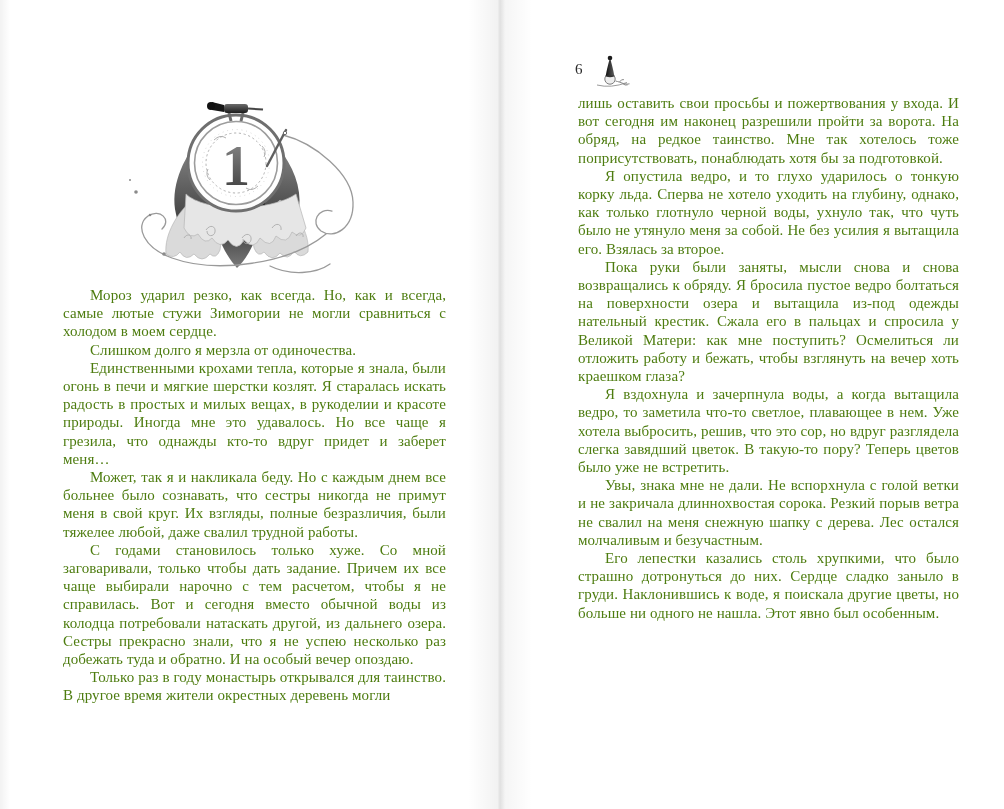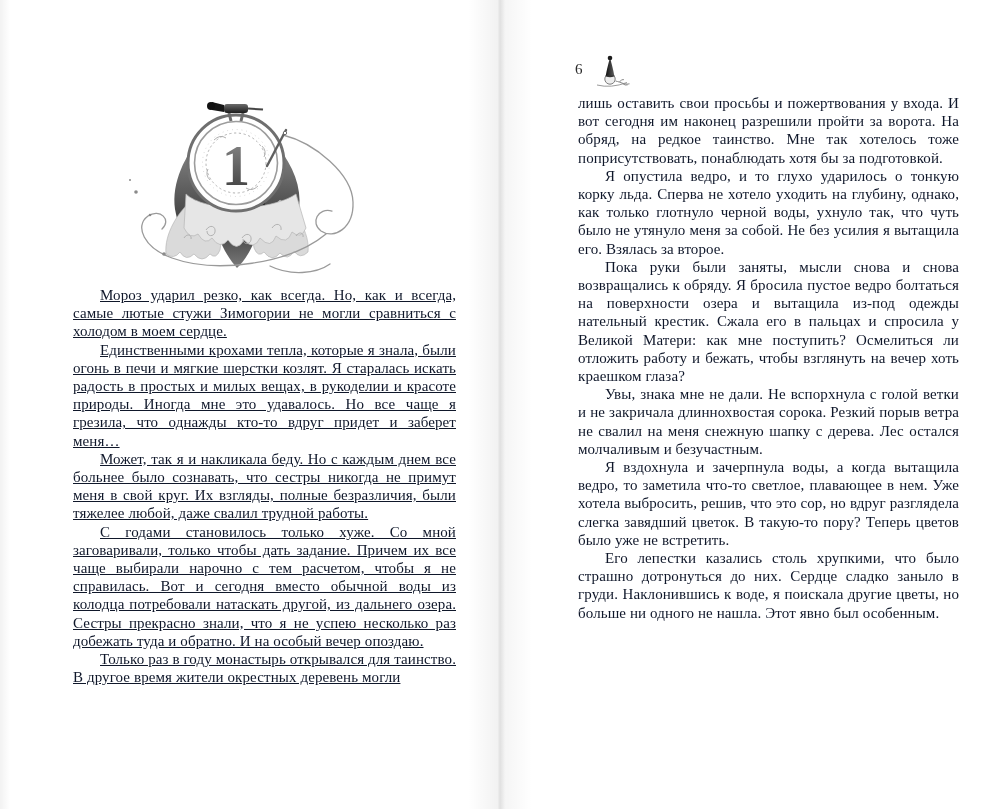--- a/index.html
+++ b/index.html
@@ -35,23 +35,23 @@
     pointer-events: none;
   }
 
   
   .text-block {
     position: absolute;
     font-size: 15px;
     line-height: 18.2px;
     letter-spacing: 0.1px;
     text-align: justify;
-    color: #0f172a;
-  }
-  .page-left  .text-block { left: 73px; top: 286px; width: 383px; text-decoration: underline; }
+    color: #4d7c0f;
+  }
+  .page-left  .text-block { left: 63px; top: 286px; width: 383px; }
   .page-right .text-block { left: 76px; top: 94px;  width: 381px; }
   .text-block p { margin: 0; text-indent: 27px; }
   .text-block p.no-indent { text-indent: 0; }
 
   
   .chapter-ornament { position: absolute; left: 120px; top: 88px; width: 260px; height: 195px; }
 
   
   .page-header {
     position: absolute; left: 73px; top: 55px;
@@ -144,20 +144,21 @@
       </g>
 
       <g>
         <line x1="166" y1="42" x2="147" y2="78" stroke="#5f5f5f" stroke-width="2.4" stroke-linecap="round"></line>
         <circle cx="165" cy="45" r="1.7" fill="#ffffff" stroke="#5f5f5f" stroke-width="0.9"></circle>
       </g>
     </svg>
 
     <div class="text-block">
       <p>Мороз ударил резко, как всегда. Но, как и всегда, самые лютые стужи Зимогории не могли сравниться с холодом в моем сердце.</p>
+      <p>Слишком долго я мерзла от одиночества.</p>
       <p>Единственными крохами тепла, которые я знала, были огонь в печи и мягкие шерстки козлят. Я старалась искать радость в простых и милых вещах, в рукоделии и красоте природы. Иногда мне это удавалось. Но все чаще я грезила, что однажды кто-то вдруг придет и заберет меня…</p>
       <p>Может, так я и накликала беду. Но с каждым днем все больнее было сознавать, что сестры никогда не примут меня в свой круг. Их взгляды, полные безразличия, были тяжелее любой, даже свалил трудной работы.</p>
       <p>С годами становилось только хуже. Со мной заговаривали, только чтобы дать задание. Причем их все чаще выбирали нарочно с тем расчетом, чтобы я не справилась. Вот и сегодня вместо обычной воды из колодца потребовали натаскать другой, из дальнего озера. Сестры прекрасно знали, что я не успею несколько раз добежать туда и обратно. И на особый вечер опоздаю.</p>
       <p>Только раз в году монастырь открывался для таинство. В другое время жители окрестных деревень могли</p>
     </div>
   </div>
 
   <div class="page page-right">
 
     <div class="page-header">
@@ -181,21 +182,21 @@
           <path d="M27.5,27 q2,-3.2 4.4,-2.4"></path>
           <path d="M30.5,28.6 q3,2.2 5.2,1.2"></path>
         </g>
       </svg>
     </div>
 
     <div class="text-block">
       <p class="no-indent">лишь оставить свои просьбы и пожертвования у входа. И вот сегодня им наконец разрешили пройти за ворота. На обряд, на редкое таинство. Мне так хотелось тоже поприсутствовать, понаблюдать хотя бы за подготовкой.</p>
       <p>Я опустила ведро, и то глухо ударилось о тонкую корку льда. Сперва не хотело уходить на глубину, однако, как только глотнуло черной воды, ухнуло так, что чуть было не утянуло меня за собой. Не без усилия я вытащила его. Взялась за второе.</p>
       <p>Пока руки были заняты, мысли снова и снова возвращались к обряду. Я бросила пустое ведро болтаться на поверхности озера и вытащила из-под одежды нательный крестик. Сжала его в пальцах и спросила у Великой Матери: как мне поступить? Осмелиться ли отложить работу и бежать, чтобы взглянуть на вечер хоть краешком глаза?</p>
+      <p>Я вздохнула и зачерпнула воды, а когда вытащила ведро, то заметила что-то светлое, плавающее в нем. Уже хотела выбросить, решив, что это сор, но вдруг разглядела слегка завядший цветок. В такую-то пору? Теперь цветов было уже не встретить.</p>
       <p>Увы, знака мне не дали. Не вспорхнула с голой ветки и не закричала длиннохвостая сорока. Резкий порыв ветра не свалил на меня снежную шапку с дерева. Лес остался молчаливым и безучастным.</p>
-      <p>Я вздохнула и зачерпнула воды, а когда вытащила ведро, то заметила что-то светлое, плавающее в нем. Уже хотела выбросить, решив, что это сор, но вдруг разглядела слегка завядший цветок. В такую-то пору? Теперь цветов было уже не встретить.</p>
       <p>Его лепестки казались столь хрупкими, что было страшно дотронуться до них. Сердце сладко заныло в груди. Наклонившись к воде, я поискала другие цветы, но больше ни одного не нашла. Этот явно был особенным.</p>
     </div>
   </div>
 
   <div class="spine"></div>
   <div class="edge-left"></div>
 </div>
 
 </body></html>

